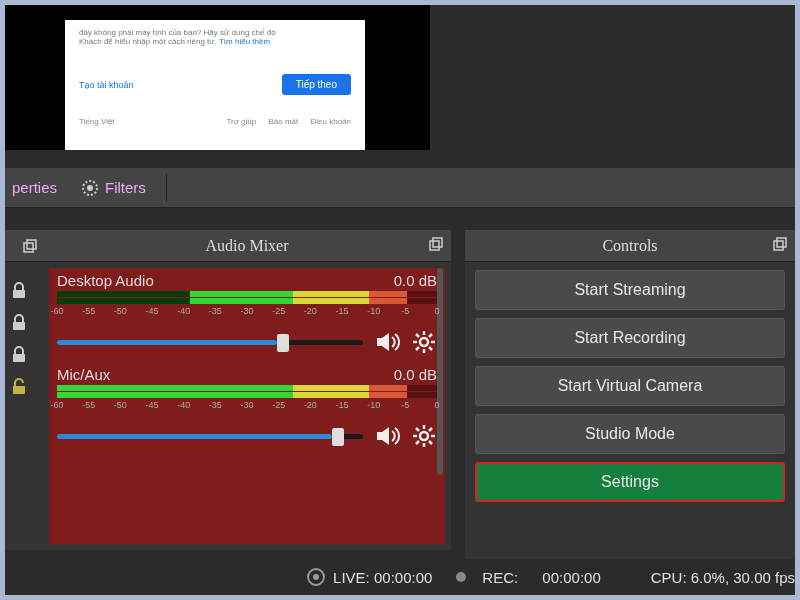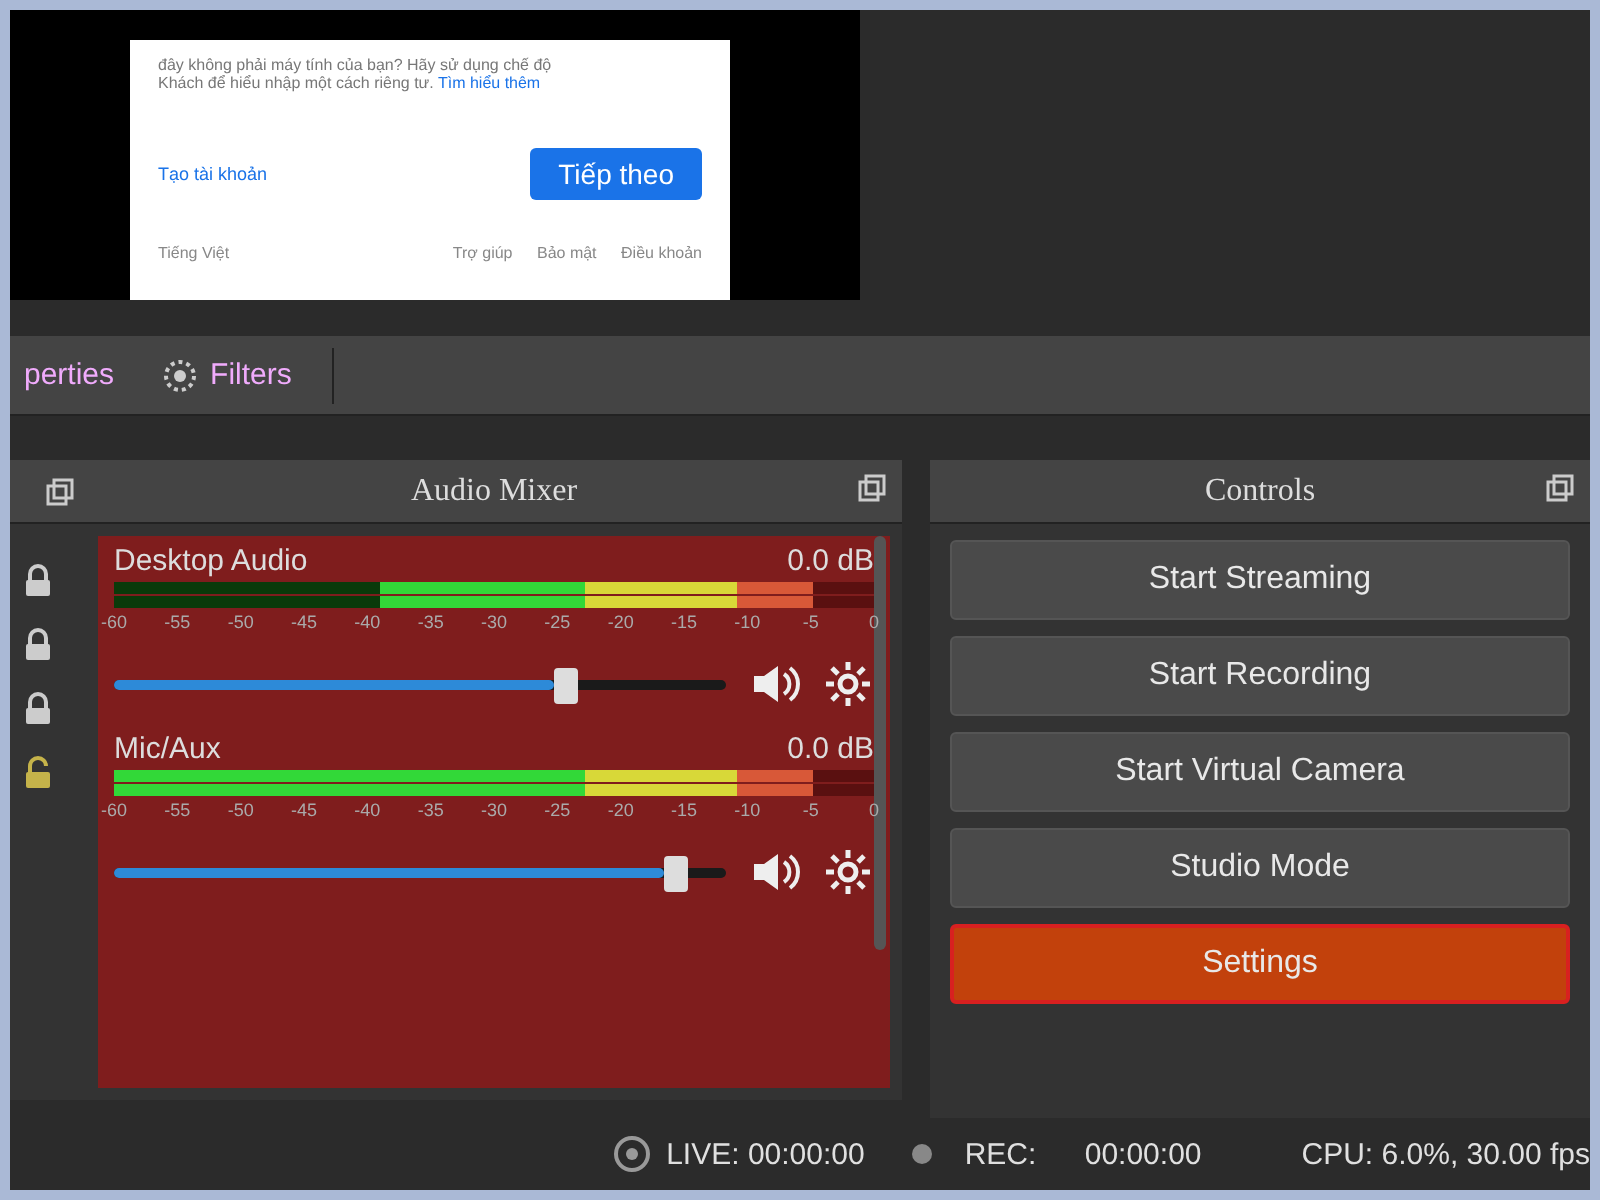--- a/index.html
+++ b/index.html
@@ -21,21 +21,21 @@
   .preview-inner {
     width: 300px; height: 130px;
     background: #fff;
     padding: 8px 14px;
     font-size: 8px; color: #666;
   }
   .preview-inner .smalltext { font-size: 8px; color: #777; margin-bottom: 6px; }
   .preview-inner .link-blue { color: #1a73e8; }
   .preview-inner .row { display:flex; justify-content:space-between; align-items:center; margin-top:28px;}
   .preview-inner .bluelink { color:#1a73e8; font-size:9px; font-weight:500;}
-  .preview-inner .bluebtn { background:#1a73e8; color:#fff; padding:5px 14px; border-radius:3px; font-size:14px;}
+  .preview-inner .bluebtn { background:#1a73e8; color:#fff; padding:5px 14px; border-radius:3px; font-size:10px;}
   .preview-inner .footer { display:flex; justify-content:space-between; margin-top:22px; font-size:8px; color:#888;}
   .preview-inner .footer .rlinks span { margin-left:10px;}
 
   .toolbar {
     position:absolute; left:-5px; top:163px; height:40px; width:795px;
     background:#444; display:flex; align-items:center;
     border-bottom:1px solid #222;
   }
   .tb-item { display:flex; align-items:center; padding:12px 12px; height:100%; color:#f0abfc; font-size:15px;}
   .tb-item .i { margin-right:6px; }
@@ -95,21 +95,21 @@
     background:#333;
   }
   .ctrl-body { padding:8px 10px 0 10px;}
   .ctrl-btn {
     width:100%; height:40px; margin-bottom:8px;
     background:#4a4a4a; color:#e8e8e8;
     display:flex; align-items:center; justify-content:center;
     font-size:16px; border-radius:3px;
     border:1px solid #555;
   }
-  .ctrl-btn.hl { border:2px solid #d82020; background:#c2410c;}
+  .ctrl-btn.hl { border:2px solid #d82020; background:#15803d;}
 
   .statusbar {
     position:absolute; left:0; bottom:0; width:790px; height:36px;
     background:#2b2b2b; display:flex; align-items:center;
     font-size:15px; color:#e0e0e0; padding-left:34px; gap:10px;justify-content:flex-end;
   }
   .status-dot { display:inline-block; width:10px; height:10px; border-radius:50%; background:#888; margin:0 6px 0 14px;}
   .status-broadcast { display:inline-flex; align-items:center;}
   .live-ic { width:18px; height:18px; border:2px solid #999; border-radius:50%; display:inline-flex; align-items:center; justify-content:center; margin-right:8px;}
   .live-ic::after { content:""; width:6px; height:6px; background:#999; border-radius:50%;}

